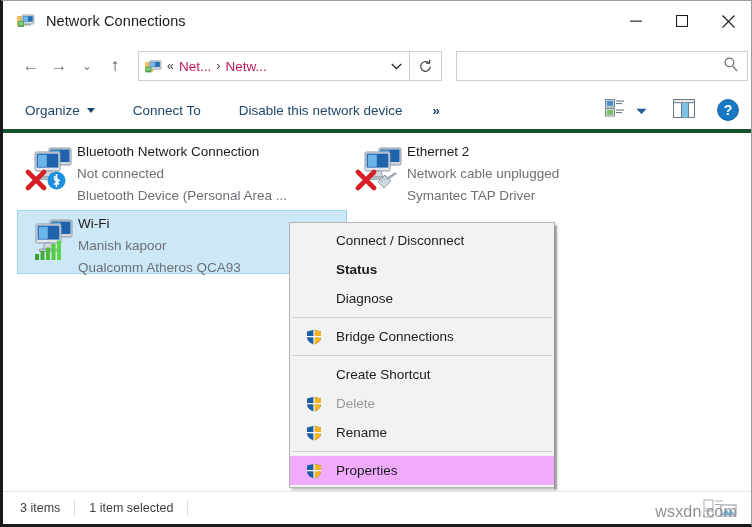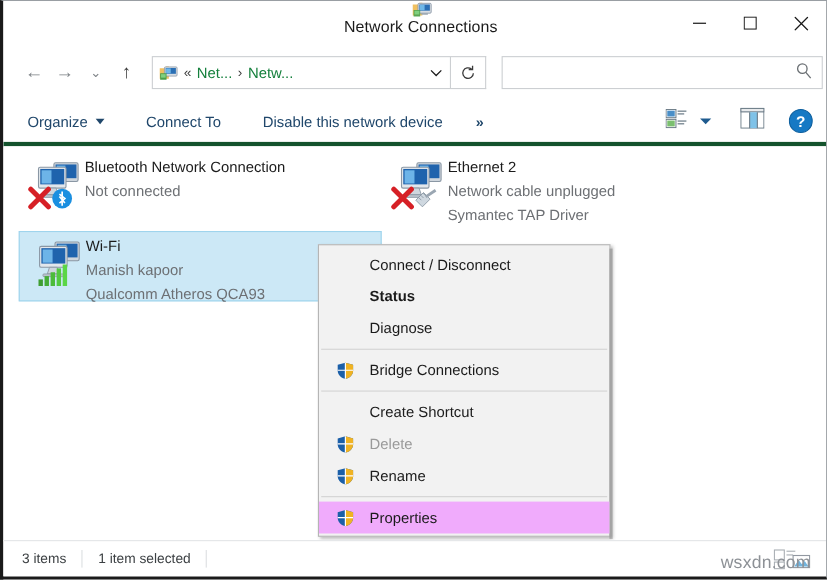--- a/index.html
+++ b/index.html
@@ -18,21 +18,21 @@
     border-left: 3px solid #1a1a1a;
     border-bottom: 3px solid #1a1a1a;
     overflow: hidden;
   }
 
   
   #titlebar {
     position: absolute; left: 0; top: 0;
     width: 100%; height: 40px;
     background: #ffffff;
-    display: flex; align-items: center; flex-direction: column;
+    display: flex; align-items: center;
   }
   #title-icon { margin-left: 14px; width: 18px; height: 16px; position: relative; }
   #title-text {
     margin-left: 11px;
     font-size: 14.5px; color: #1b1b1b; letter-spacing: .1px;
   }
   .winctl {
     width: 46px; height: 40px;
     display: flex; align-items: center; justify-content: center;
     color: #1a1a1a;
@@ -55,21 +55,21 @@
   #nav-back { margin-left: 14px; }
   #addressbox {
     margin-left: 9px;
     width: 272px; height: 30px;
     border: 1px solid #cccfd2; background: #ffffff;
     display: flex; align-items: center;
     position: relative;
   }
   #crumb-icon { margin-left: 6px; width: 17px; height: 15px; position: relative; }
   .crumb-chev { color: #3b3b3b; font-size: 12.5px; margin: 0 5px; }
-  .crumb-text { color: #15803d; font-size: 13.5px; }
+  .crumb-text { color: #be185d; font-size: 13.5px; }
   #addr-drop {
     position: absolute; right: 0; top: 0;
     width: 26px; height: 28px;
     display: flex; align-items: center; justify-content: center;
     color: #1b1b1b; font-size: 10px;
   }
   #refreshbtn {
     width: 32px; height: 30px;
     border: 1px solid #cccfd2; border-left: none;
     background: #fff;
@@ -343,20 +343,21 @@
         </svg>
       </span>
       <span style="position:absolute;left:30px;top:32px">
         <svg width="19" height="19" viewBox="0 0 19 19">
           <circle cx="9.5" cy="9.5" r="9" fill="#1b8fe0"></circle>
           <path d="M7 5.4 L12 9.5 L7 13.6 M9.5 3 L9.5 16 M7 7.6 L12 13.6" stroke="#ffffff" stroke-width="1.5" fill="none"></path>
         </svg>
       </span>
       <div class="conn-name">Bluetooth Network Connection</div>
       <div class="conn-sub">Not connected</div>
+      <div class="conn-sub">Bluetooth Device (Personal Area ...</div>
     </div>
 
     <div class="conn-item" style="left:344px; top:6px; width:330px;">
       <span class="conn-icon">
         <svg width="52" height="50" viewBox="0 0 52 50">
           <rect x="20" y="3" width="22" height="17" rx="1.5" fill="#cfd6dd" stroke="#8a97a4" stroke-width="1"></rect>
           <rect x="21.5" y="4.5" width="19" height="12.5" fill="#1f63ad"></rect>
           <rect x="22.5" y="5.5" width="8" height="10.5" fill="#6db4e8"></rect>
           <rect x="6" y="7" width="25" height="19" rx="1.5" fill="#e2e7ec" stroke="#8a97a4" stroke-width="1"></rect>
           <rect x="7.6" y="8.6" width="21.8" height="14" fill="#1f63ad"></rect>

